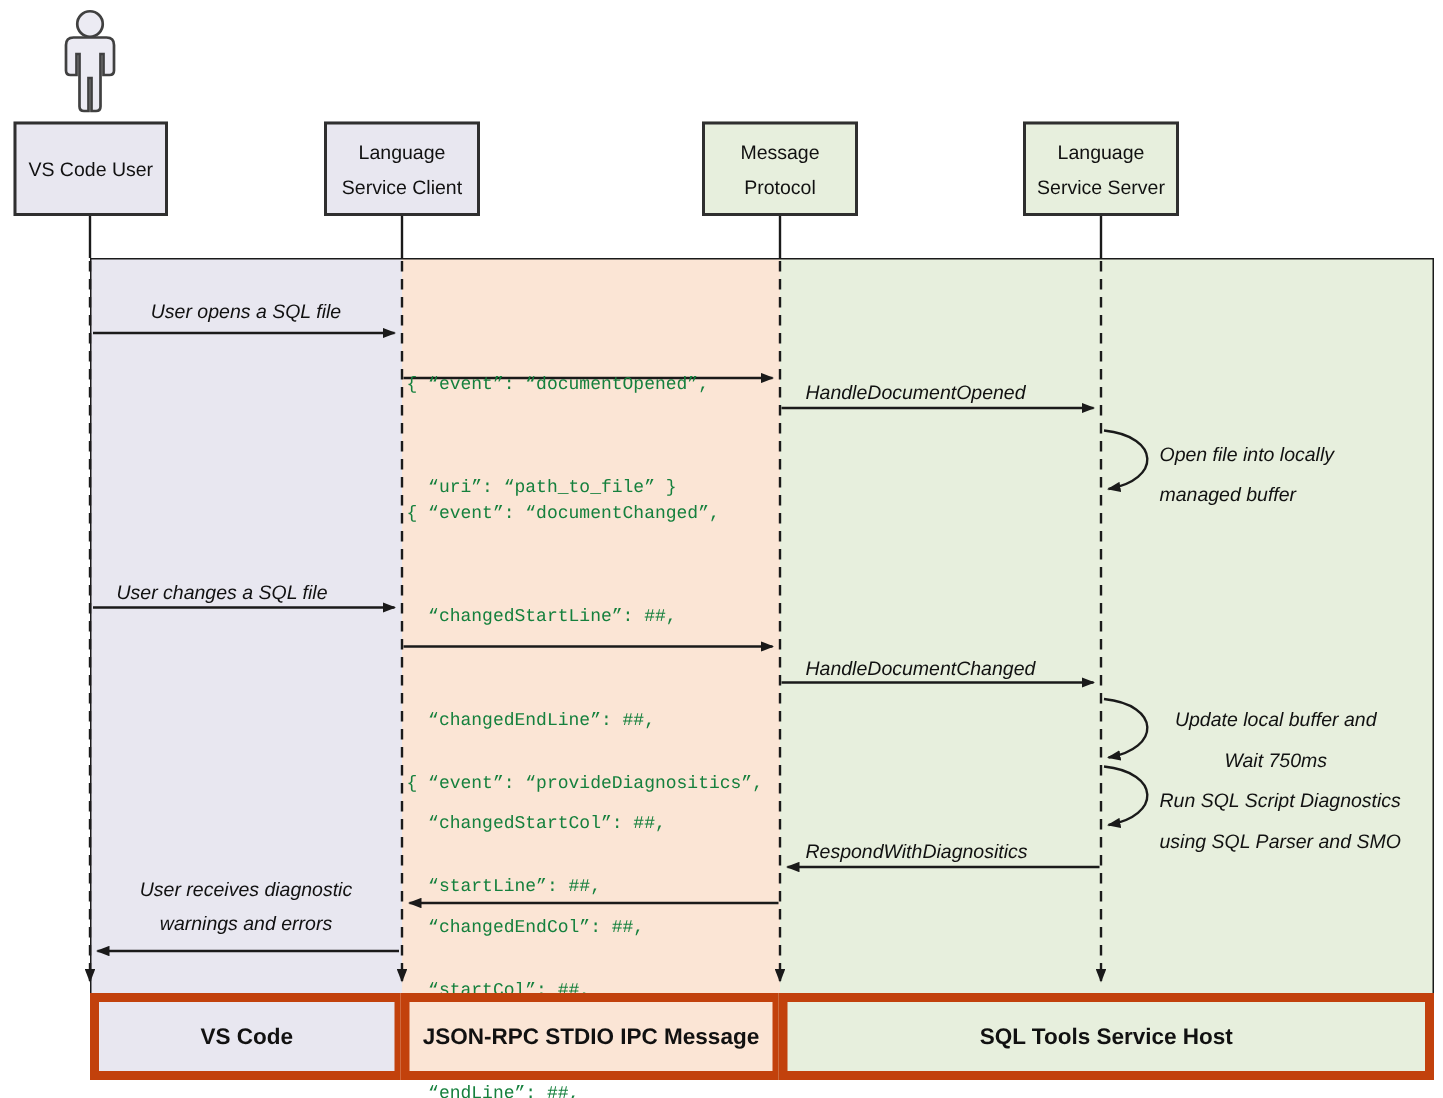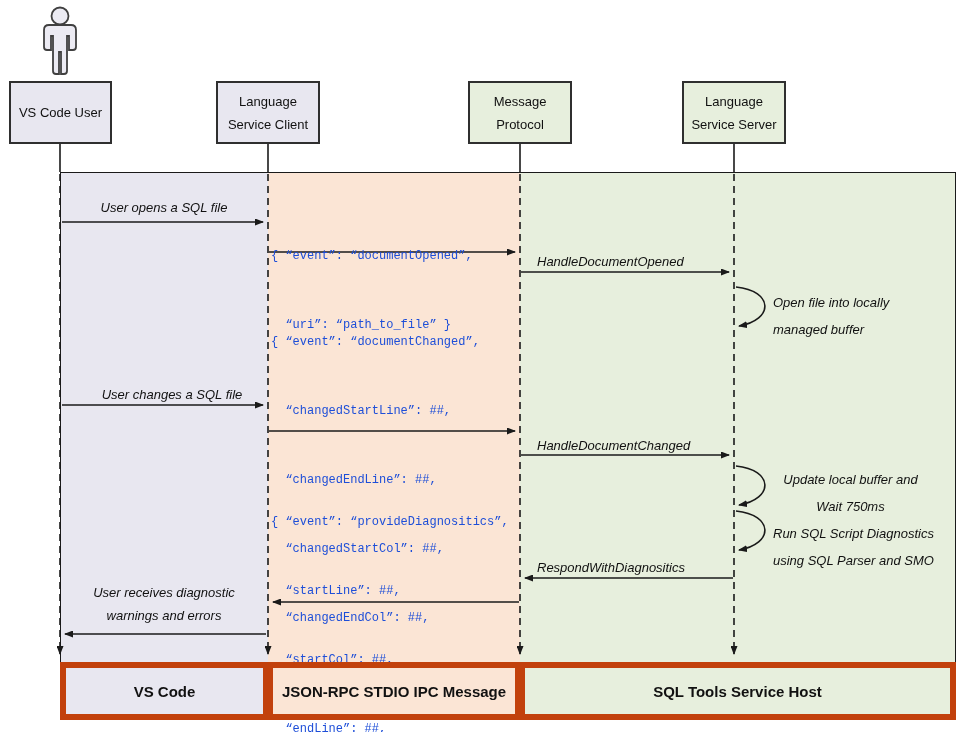--- a/index.html
+++ b/index.html
@@ -43,21 +43,21 @@
     font-size: 13px;
     line-height: 23px;
   }
   .note.center { text-align: center; }
   .code {
     position: absolute;
     font-family: "Liberation Mono", monospace;
     font-size: 12px;
     line-height: 23px;
     white-space: pre;
-    color: #1d4ed8;
+    color: #15803d;
   }
   svg.overlay {
     position: absolute; left: 0; top: 0;
     width: 962px; height: 732px;
     pointer-events: none;
   }
   .layer-text { position: absolute; left: 0; top: 0; width: 962px; height: 580px; }
 </style>
 </head>
 <body>
@@ -146,21 +146,21 @@
 
     <div class="code" style="left:271px; top:285px;">
       <div>{ “event”: “documentChanged”,</div>
       <div>  “changedStartLine”: ##,</div>
       <div>  “changedEndLine”: ##,</div>
       <div>  “changedStartCol”: ##,</div>
       <div>  “changedEndCol”: ##,</div>
       <div>  “changedText”: “changed txt” }</div>
     </div>
 
-    <div class="note center" style="left:68px; top:383px; width:208px;">User changes a SQL file</div>
+    <div class="note center" style="left:44px; top:383px; width:208px;">User changes a SQL file</div>
 
     <div class="note" style="left:537px; top:434px;">HandleDocumentChanged</div>
 
     <div class="note center" style="left:768px; top:468px; width:165px;">
       <div>Update local buffer and</div>
       <div style="margin-top:4px;">Wait 750ms</div>
     </div>
 
     <div class="note" style="left:773px; top:522px;">
       <div>Run SQL Script Diagnostics</div>

